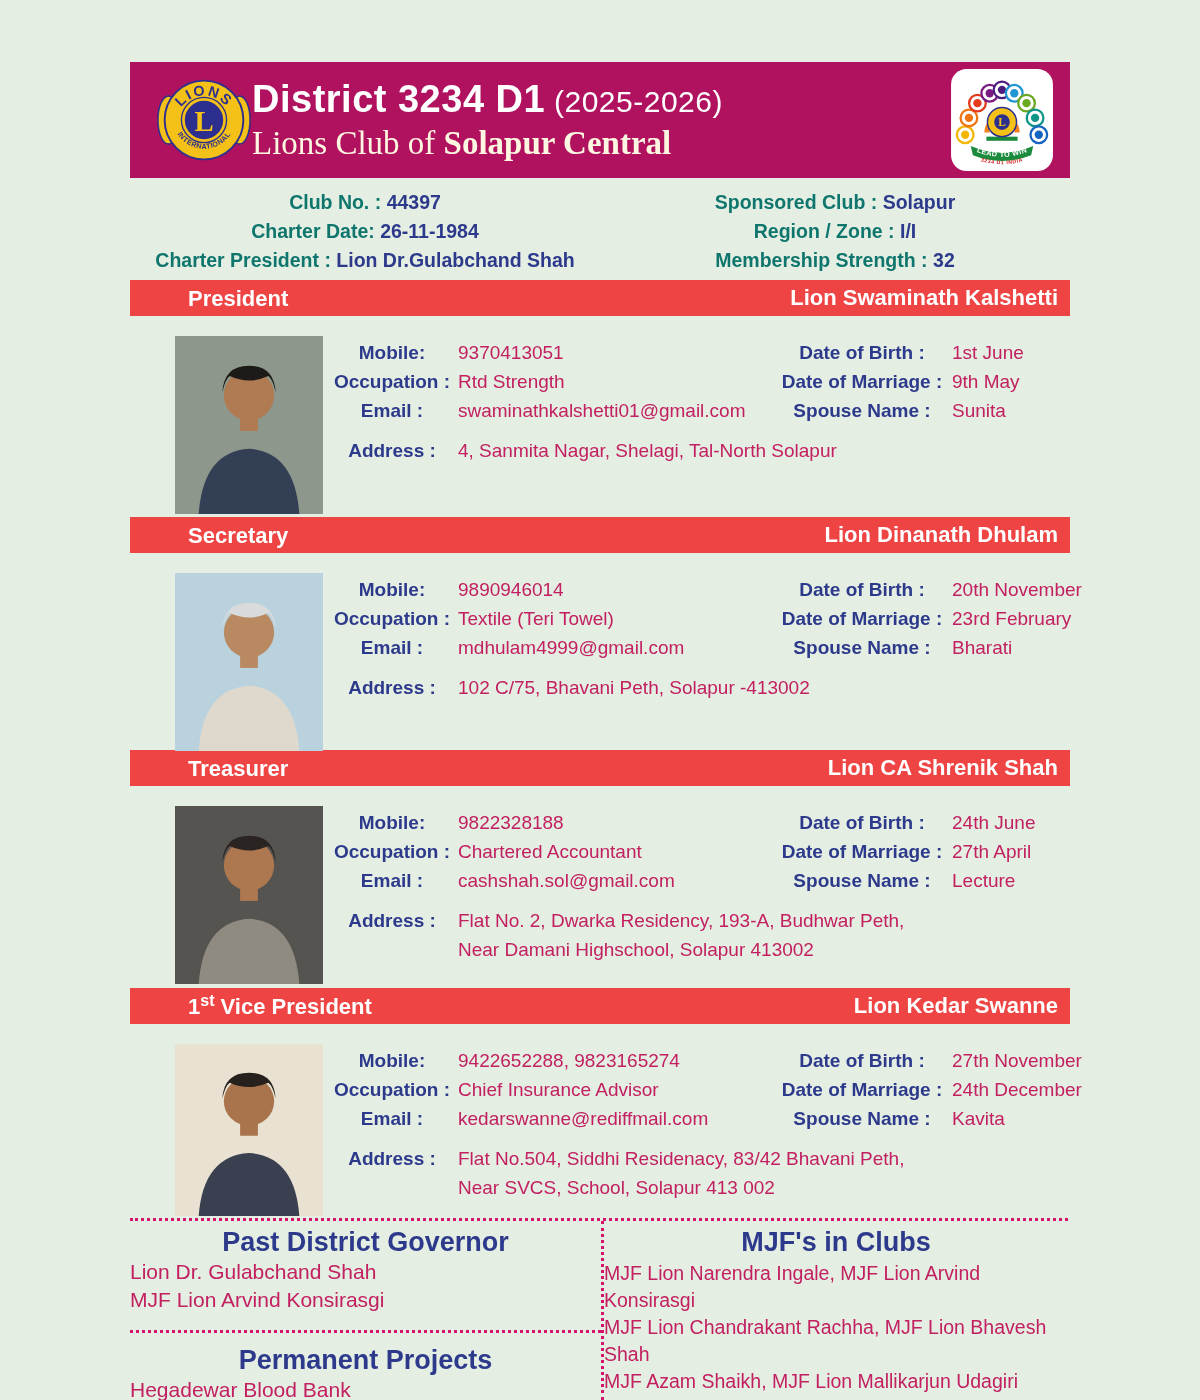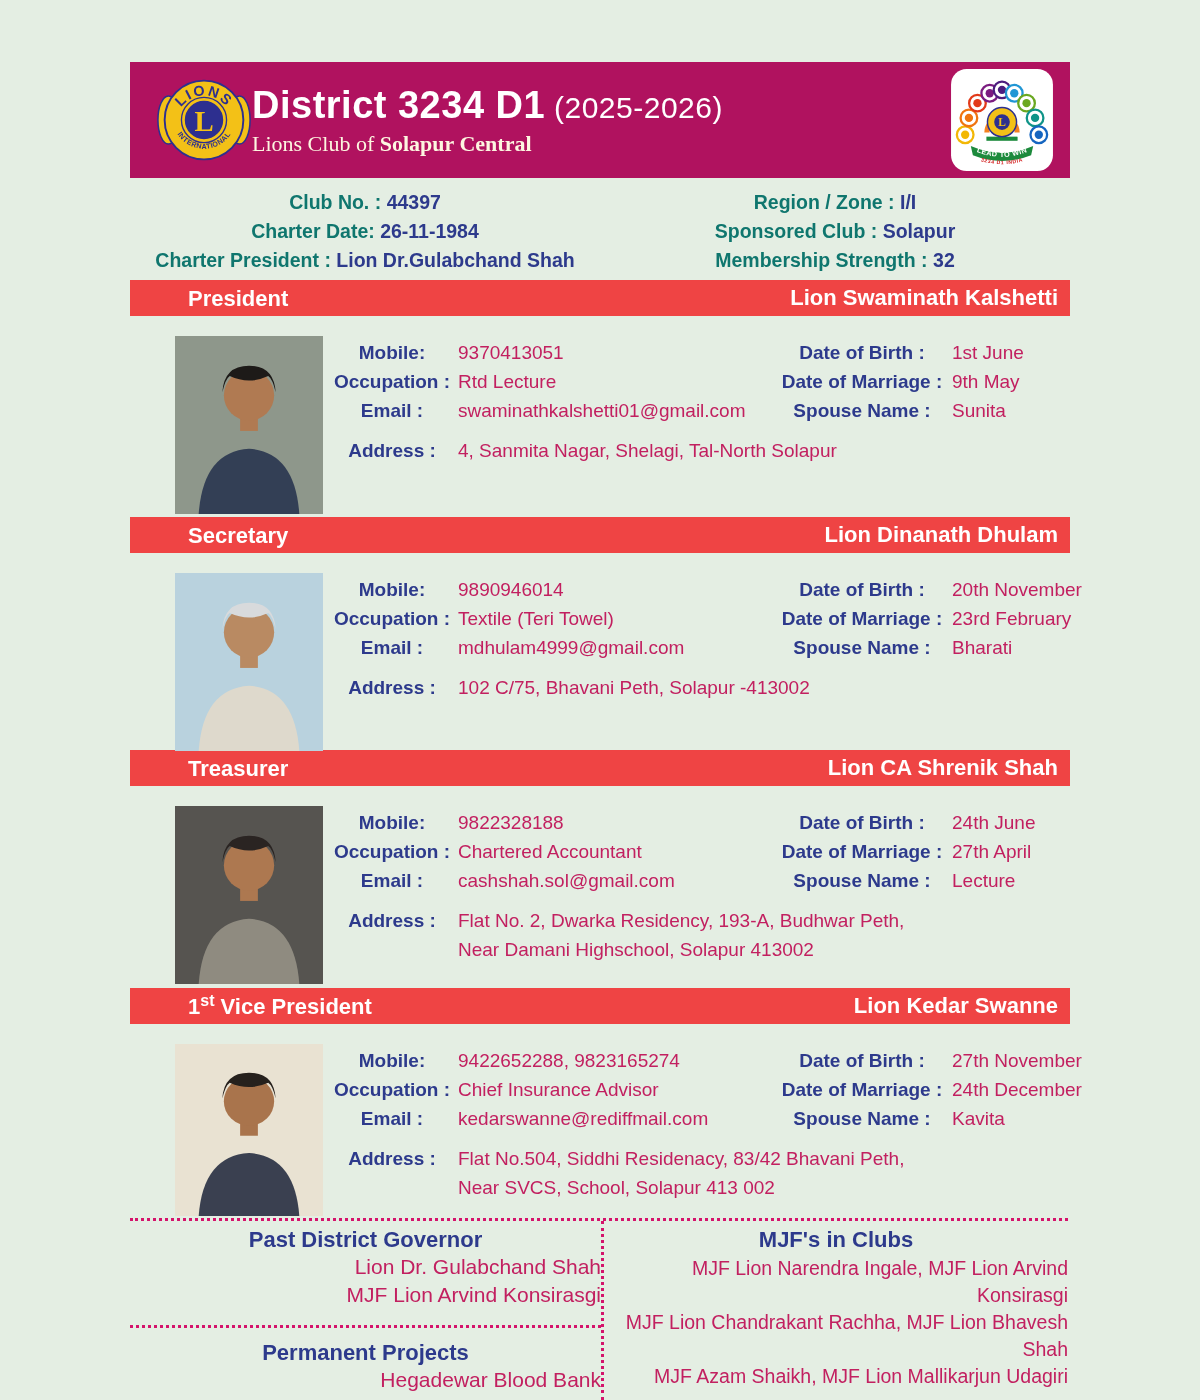--- a/index.html
+++ b/index.html
@@ -9,21 +9,21 @@
 
   
   .header{height:116px;background:#b0125f;display:flex;align-items:center;}
   .logo-box{width:96px;height:96px;margin-left:26px;flex:0 0 auto;}
   .logo-box svg{width:100%;height:100%;display:block;}
   .logo-box-r{width:104px;height:104px;margin-right:16px;flex:0 0 auto;}
   .logo-box-r svg{width:100%;height:100%;display:block;}
   .titles{flex:1;text-align:left;color:#fff;}
   .title1{font-size:38px;font-weight:700;letter-spacing:.5px;}
   .title1 .year{font-size:30px;font-weight:400;}
-  .title2{font-family:"Liberation Serif",serif;font-size:22px;margin-top:4px;color:#fdf6e0;}
+  .title2{font-family:"Liberation Serif",serif;font-size:33px;margin-top:4px;color:#fdf6e0;}
   .title2 b{font-weight:700;}
 
   
   .club-info{height:102px;display:flex;padding-top:10px;box-sizing:border-box;}
   .ci-col{width:50%;text-align:center;font-size:19.5px;font-weight:700;line-height:29px;}
   .ci-label{color:#0f766e;}
   .ci-value{color:#2d3a8c;}
 
   
   .bar{height:36px;background:#ef4444;color:#fff;display:flex;justify-content:space-between;
@@ -47,22 +47,22 @@
   .dvalue{color:#c22060;white-space:nowrap;}
   .arow{display:grid;grid-template-columns:118px 1fr;column-gap:7px;margin-top:11px;
         line-height:29px;font-size:19px;}
 
   
   .footer{position:absolute;left:130px;top:1218px;width:938px;height:182px;display:flex;
           border-top:3px dotted #d4136b;box-sizing:border-box;}
   .f-left{width:471px;box-sizing:border-box;}
   .f-right{flex:1;border-left:3px dotted #d4136b;box-sizing:border-box;padding-top:6px;}
   .pdg{border-bottom:3px dotted #d4136b;padding:6px 0 16px;}
-  .f-title{text-align:center;font-size:22px;font-weight:700;color:#2d3a8c;}
-  .f-line{text-align:right;font-size:21px;color:#c22060;line-height:28px;}
+  .f-title{text-align:center;font-size:27px;font-weight:700;color:#2d3a8c;}
+  .f-line{text-align:left;font-size:21px;color:#c22060;line-height:28px;}
   .pp{padding-top:12px;}
   .mjf .f-line{font-size:19.5px;line-height:27px;}
   .mjf .f-title{margin-bottom:2px;}
 </style>
 </head>
 <body>
 
 <div class="page">
   <div class="sheet">
 
@@ -136,22 +136,22 @@
       </div>
     </div>
 
     <div class="club-info">
       <div class="ci-col">
         <div><span class="ci-label">Club No. : </span><span class="ci-value">44397</span></div>
         <div><span class="ci-label">Charter Date: </span><span class="ci-value">26-11-1984</span></div>
         <div><span class="ci-label">Charter President : </span><span class="ci-value">Lion Dr.Gulabchand Shah</span></div>
       </div>
       <div class="ci-col">
+        <div><span class="ci-label">Sponsored Club : </span><span class="ci-value">Solapur</span></div>
         <div><span class="ci-label">Region / Zone : </span><span class="ci-value">I/I</span></div>
-        <div><span class="ci-label">Sponsored Club : </span><span class="ci-value">Solapur</span></div>
         <div><span class="ci-label">Membership Strength : </span><span class="ci-value">32</span></div>
       </div>
     </div>
 
     <div class="bar">
       <span><span>President</span><sup></sup><span></span></span>
       <span>Lion Swaminath Kalshetti</span>
     </div>
     <div class="member h-pres">
       <div class="photo photo-0">
@@ -165,21 +165,21 @@
       </div>
       <div class="details">
         <div class="drow">
             <span class="dlabel">Mobile: </span>
             <span class="dvalue">9370413051</span>
             <span class="dlabel">Date of Birth : </span>
             <span class="dvalue">1st June</span>
           </div>
         <div class="drow">
             <span class="dlabel">Occupation : </span>
-            <span class="dvalue">Rtd Lecture</span>
+            <span class="dvalue">Rtd Strength</span>
             <span class="dlabel">Date of Marriage : </span>
             <span class="dvalue">9th May</span>
           </div>
         <div class="drow">
             <span class="dlabel">Email : </span>
             <span class="dvalue">swaminathkalshetti01@gmail.com</span>
             <span class="dlabel">Spouse Name : </span>
             <span class="dvalue">Sunita</span>
           </div>
         <div class="arow">

